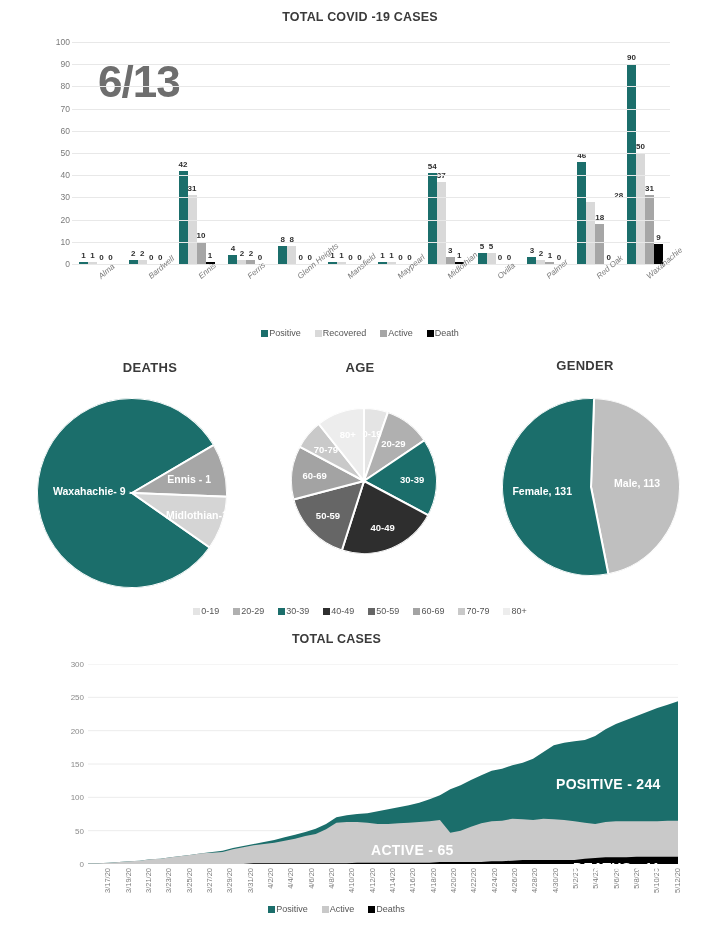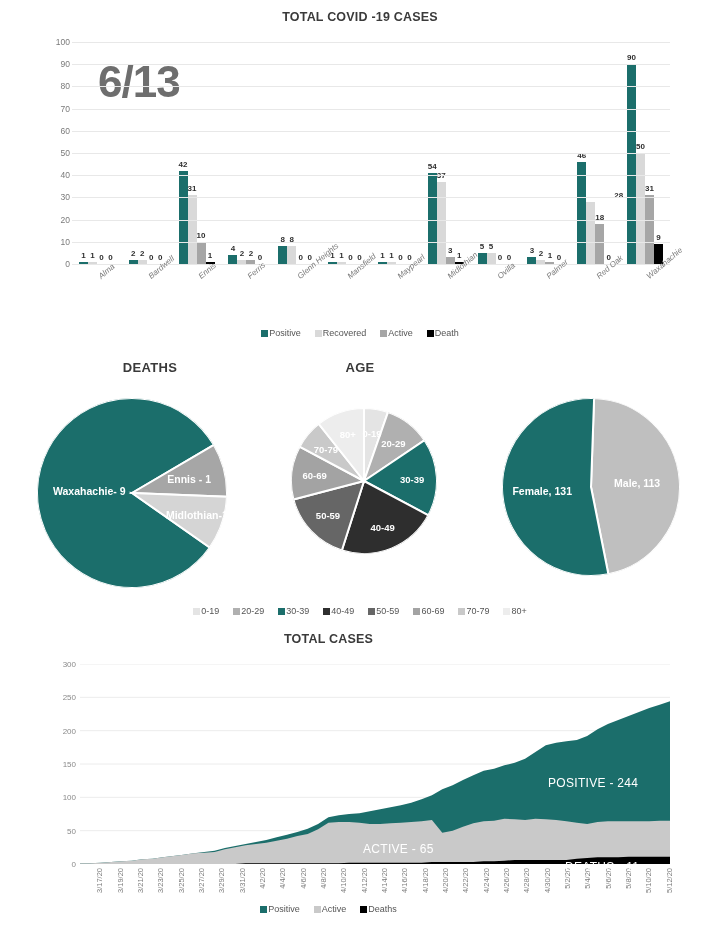--- a/index.html
+++ b/index.html
@@ -120,21 +120,21 @@
   .pie-label {
     position: absolute;
     font-size: 10.5px; font-weight: bold; color: #ffffff;
     white-space: nowrap;
     transform: translate(-50%, -50%);
     pointer-events: none;
   }
   .pie-label.small { font-size: 9.5px; }
 
   
-  #area-block { position: absolute; left: 0; top: 632px; width: 657px; height: 300px; }
+  #area-block { position: absolute; left: 8px; top: 632px; width: 657px; height: 300px; }
   .area-plot-wrap { position: absolute; left: 0; top: 22px; width: 720px; height: 260px; }
   .area-y-labels { position: absolute; left: 48px; top: 10px; width: 28px; height: 200px; }
   .area-y-labels span {
     position: absolute; right: 0; font-size: 8px; color: #8a8a8a;
     transform: translateY(-50%);
   }
   .area-plot {
     position: absolute; left: 80px; top: 10px;
     width: 590px; height: 200px;
   }
@@ -145,21 +145,21 @@
   .area-x-labels .axl { flex: 1 1 0; position: relative; }
   .area-x-labels .axl span {
     position: absolute; left: 50%; top: 0;
     font-size: 7.5px; color: #7d7d7d;
     transform-origin: left top;
     transform: rotate(-90deg) translate(-100%, 50%);
     white-space: nowrap;
   }
   .area-annot {
     position: absolute;
-    font-size: 12px; font-weight: normal; color: #ffffff;
+    font-size: 14px; font-weight: bold; color: #ffffff;
     letter-spacing: .3px;
     white-space: nowrap;
   }
 </style>
 </head>
 <body>
 
 <div class="page">
 
   <div id="bar-block">
@@ -468,20 +468,21 @@
           <span class="legend-swatch" style="background: rgb(0, 0, 0);"></span>
           <span class="legend-label">Death</span>
         </div>
       </div>
   </div>
 
   <div id="pies-block">
 
     <div class="section-title" style="position:absolute; left:25px; top:10px; width:250px;">DEATHS</div>
     <div class="section-title" style="position:absolute; left:265px; top:10px; width:190px;">AGE</div>
+    <div class="section-title" style="position:absolute; left:470px; top:8px; width:230px;">GENDER</div>
 
     <div class="pie-wrap" id="pie-deaths-wrap" style="left:37px; top:48px; width:190px; height:190px;">
         <div class="pie" style="width: 190px; height: 190px;">
           <svg width="190" height="190" viewBox="0 0 190 190">
             <path d="M 95 95 L 172.81944420745424 149.4897614533494 A 95 95 0 1 1 176.8929958644411 46.848808650806674 Z" fill="#1b6e6b" stroke="#ffffff" stroke-width="2"></path>
             <path d="M 95 95 L 176.8929958644411 46.848808650806674 A 95 95 0 0 1 189.9252715375792 98.7673363955002 Z" fill="#a6a6a6" stroke="#ffffff" stroke-width="2"></path>
             <path d="M 95 95 L 189.9252715375792 98.7673363955002 A 95 95 0 0 1 172.81944420745424 149.4897614533494 Z" fill="#d5d5d5" stroke="#ffffff" stroke-width="2"></path>
           </svg>
         </div>
         <div class="pie-label" style="left: 52.2836px; top: 93.3047px;">Waxahachie- 9</div>

